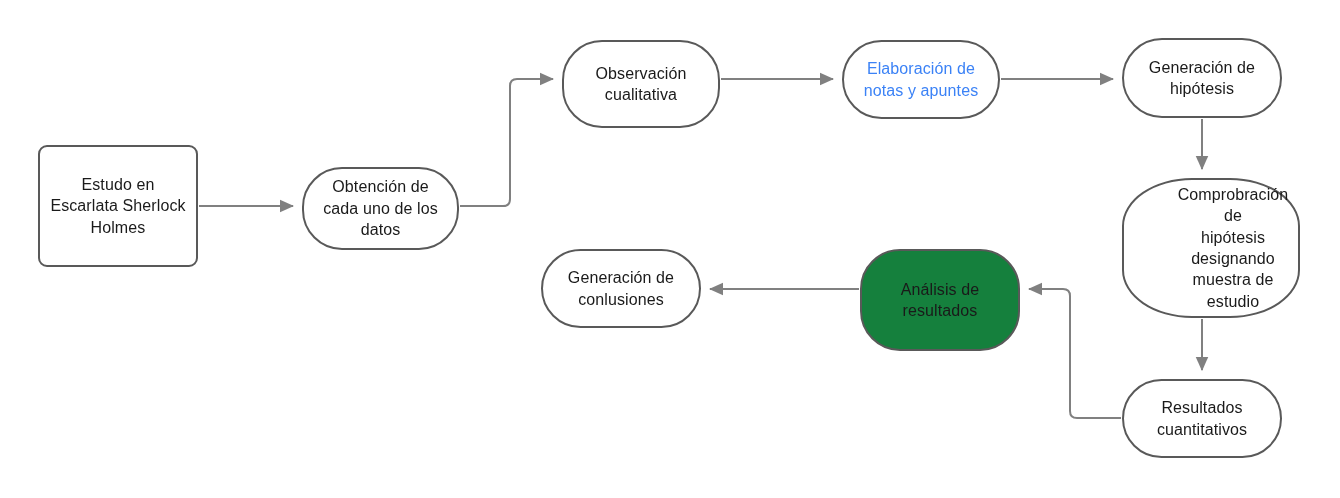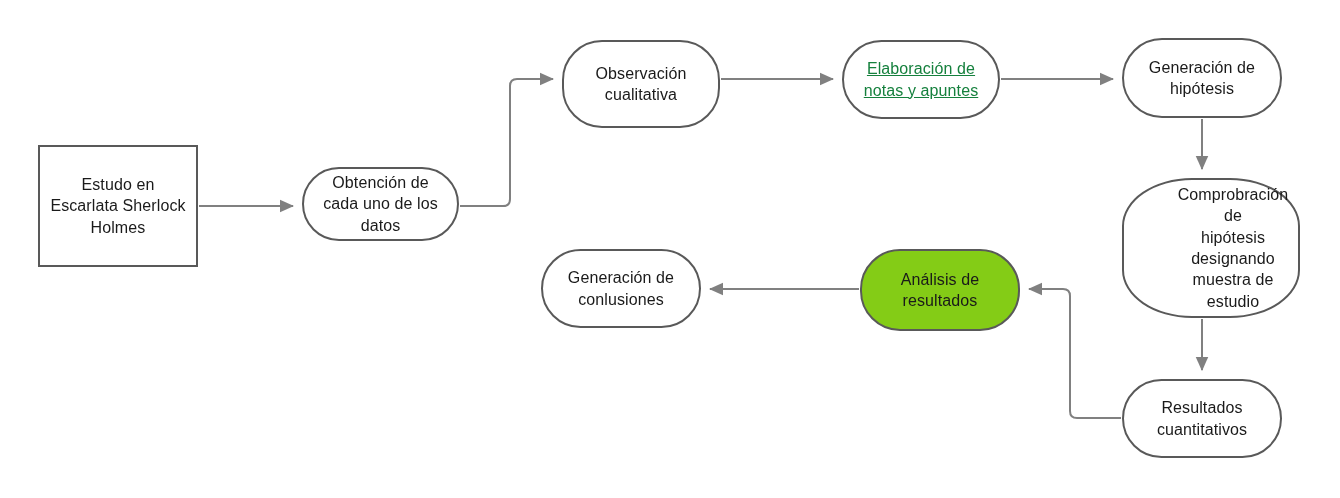--- a/index.html
+++ b/index.html
@@ -39,21 +39,21 @@
   .node .node-label {
     display: block;
     color: #1a1a1a;
     font-size: 16px;
     line-height: 1.34;
     letter-spacing: 0.1px;
     white-space: pre-line;
     padding: 0 6px;
   }
   
-  .shape-rect     { border-radius: 0; }
+  .shape-rect     { border-radius: 9px; }
   .shape-stadium  { border-radius: 40px; }
   .shape-wide     { border-radius: 70px / 48px; }
 </style>
 </head>
 <body>
 
 <div id="diagram-root">
 
   <svg id="edge-layer" viewBox="0 0 1340 498" xmlns="http://www.w3.org/2000/svg">
     <defs>
@@ -72,47 +72,47 @@
         <path d="M 859 289 L 710 289" fill="none" stroke="#808080" stroke-width="2" stroke-linecap="butt" stroke-linejoin="round" marker-end="url(#arrowhead)"></path>
       </g>
   </svg>
 
   <div id="nodes-layer">
       <div class="node shape-rect" style="left: 38px; top: 145px; width: 160px; height: 122px; border-color: rgb(89, 89, 89); background: rgb(255, 255, 255);">
         <span class="node-label" style="color: rgb(26, 26, 26);">Estudo en
 Escarlata Sherlock
 Holmes</span>
       </div>
-      <div class="node shape-stadium" style="left: 302px; top: 167px; width: 157px; height: 74px; border-color: rgb(89, 89, 89); background: rgb(255, 255, 255);">
+      <div class="node shape-stadium" style="left: 302px; top: 167px; width: 157px; height: 83px; border-color: rgb(89, 89, 89); background: rgb(255, 255, 255);">
         <span class="node-label" style="color: rgb(26, 26, 26);">Obtención de
 cada uno de los
 datos</span>
       </div>
       <div class="node shape-stadium" style="left: 562px; top: 40px; width: 158px; height: 88px; border-color: rgb(89, 89, 89); background: rgb(255, 255, 255);">
         <span class="node-label" style="color: rgb(26, 26, 26);">Observación
 cualitativa</span>
       </div>
       <div class="node shape-stadium" style="left: 842px; top: 40px; width: 158px; height: 79px; border-color: rgb(89, 89, 89); background: rgb(255, 255, 255);">
-        <span class="node-label" style="color: #15803d; text-decoration: underline;">Elaboración de
+        <span class="node-label" style="color: #3b82f6;">Elaboración de
 notas y apuntes</span>
       </div>
       <div class="node shape-stadium" style="left: 1122px; top: 38px; width: 160px; height: 80px; border-color: rgb(89, 89, 89); background: rgb(255, 255, 255);">
         <span class="node-label" style="color: rgb(26, 26, 26);">Generación de
 hipótesis</span>
       </div>
       <div class="node shape-wide" style="left: 1122px; top: 178px; width: 178px; height: 140px; border-color: rgb(89, 89, 89); background: rgb(255, 255, 255);">
         <span class="node-label" style="color: rgb(26, 26, 26); margin-left: 44px;">Comprobración de
 hipótesis designando
 muestra de estudio</span>
       </div>
       <div class="node shape-stadium" style="left: 1122px; top: 379px; width: 160px; height: 79px; border-color: rgb(89, 89, 89); background: rgb(255, 255, 255);">
         <span class="node-label" style="color: rgb(26, 26, 26);">Resultados
 cuantitativos</span>
       </div>
-      <div class="node shape-stadium" style="left: 860px; top: 249px; width: 160px; height: 82px; border-color: rgb(89, 89, 89); background: #84cc16;">
+      <div class="node shape-stadium" style="left: 860px; top: 249px; width: 160px; height: 102px; border-color: rgb(89, 89, 89); background: #15803d;">
         <span class="node-label" style="color: rgb(26, 26, 26);">Análisis de
 resultados</span>
       </div>
       <div class="node shape-stadium" style="left: 541px; top: 249px; width: 160px; height: 79px; border-color: rgb(89, 89, 89); background: rgb(255, 255, 255);">
         <span class="node-label" style="color: rgb(26, 26, 26);">Generación de
 conlusiones</span>
       </div>
     </div>
 
 </div>

